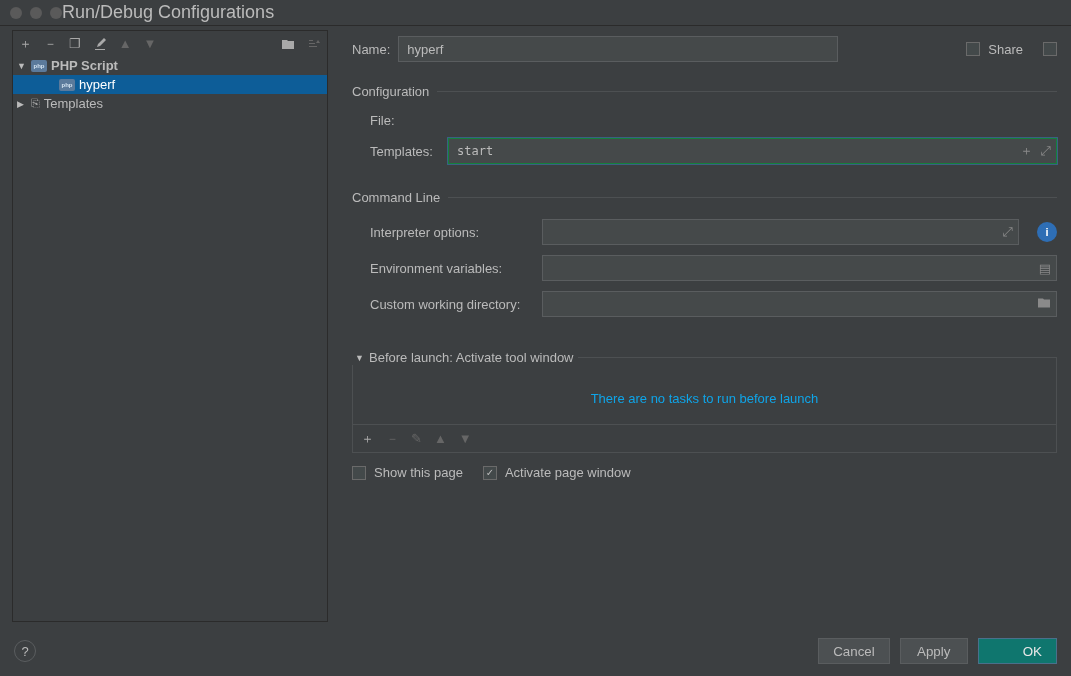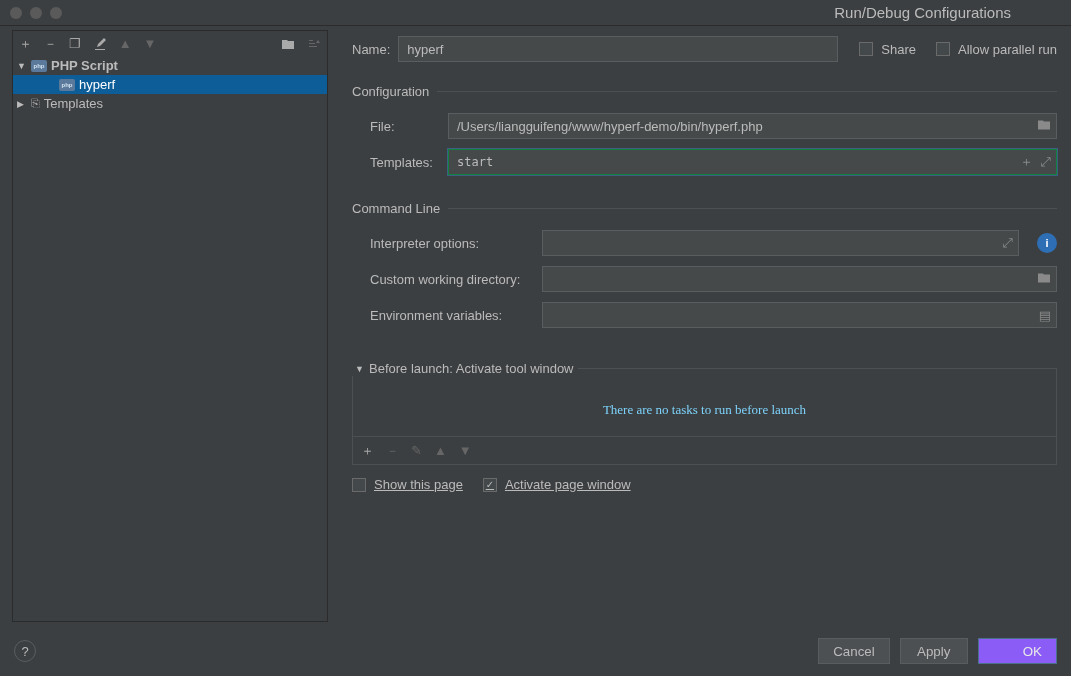--- a/index.html
+++ b/index.html
@@ -12,21 +12,21 @@
   overflow: hidden;
 }
 .titlebar {
   height: 26px;
   background: #3c3f41;
   display: flex; align-items: center;
   border-bottom: 1px solid #2b2b2b;
 }
 .traffic-lights { display: flex; gap: 8px; padding-left: 10px; }
 .tl { width: 12px; height: 12px; border-radius: 50%; background: #5a5a5a; }
-.titlebar .title { flex: 1; text-align: right; color: #bbbbbb; font-size: 15px; padding-right: 60px; }
+.titlebar .title { flex: 1; text-align: left; color: #bbbbbb; font-size: 18px; padding-right: 60px; }
 .content { display: flex; height: calc(100% - 26px - 50px); }
 .sidebar {
   width: 316px;
   border: 1px solid #2b2b2b;
   margin: 4px 0 4px 12px;
   display: flex; flex-direction: column;
   background: #3c3f41;
 }
 .sidebar-toolbar {
   height: 25px;
@@ -91,21 +91,21 @@
   display: flex; flex-direction: column;
 }
 .bl-header {
   position: relative; top: -8px; left: -2px;
   background: #3c3f41; padding: 0 4px;
   display: inline-flex; align-items: center; gap: 4px;
   width: fit-content;
 }
 .bl-body {
   flex: 1; display: flex; align-items: center; justify-content: center;
-  color: #7dd3fc; padding: 18px 0 18px 0; font-family: Liberation Serif, serif;
+  color: #0ea5e9; padding: 18px 0 18px 0;
 }
 .bl-toolbar {
   border-top: 1px solid #4d5052;
   height: 28px; display: flex; align-items: center; gap: 12px; padding: 0 8px;
 }
 .checkbox {
   width: 14px; height: 14px; border: 1px solid #6a6a6a;
   background: #43494a; display: inline-flex; align-items: center; justify-content: center;
   font-size: 10px; color: #bbbbbb; cursor: pointer;
 }
@@ -122,21 +122,21 @@
   display: inline-flex; align-items: center; justify-content: center;
   color: #bbbbbb; cursor: pointer;
 }
 .btn {
   height: 26px; min-width: 68px;
   padding: 0 14px;
   background: #4c5052; border: 1px solid #5a5d5f;
   color: #bbbbbb; cursor: pointer;
   display: inline-flex; align-items: center; justify-content: center;
 }
-.btn.primary { background: #8b5cf6; border-color: #4a708b; color: #e8e8e8; padding-left: 44px; }
+.btn.primary { background: #0f766e; border-color: #4a708b; color: #e8e8e8; padding-left: 44px; }
 </style>
 </head>
 <body>
 
 <div class="titlebar">
   <div class="traffic-lights">
     <div class="tl"></div>
     <div class="tl"></div>
     <div class="tl"></div>
   </div>
@@ -189,38 +189,29 @@
 
   <div class="main">
     <div class="row" style="gap:8px;">
       <span class="label">Name:</span>
       <input class="input" style="width: 440px;" value="hyperf">
       <span style="flex:1"></span>
       <span class="checkbox"></span>
       <span class="label">Share</span>
       <span style="width:4px"></span>
       <span class="checkbox"></span>
-      <span class="label">Allow parallel run</span>
     </div>
 
     <div class="hdr-row" style="margin-top:16px;">
       <span class="fieldset-label" style="margin:0">Configuration</span>
       <div class="section-line" style="margin-left:8px"></div>
     </div>
     <div class="field-area">
       <div class="row">
         <span class="label" style="width:66px">File:</span>
-        <div class="input-wrap">
-          <input class="input" value="/Users/liangguifeng/www/hyperf-demo/bin/hyperf.php" style="">
-          <span class="inp-icon-r">
-            <svg width="14" height="12" viewBox="0 0 14 12">
-                <path fill="#8a8a8a" d="M1 2h5l1 1h6v8H1z"></path>
-              </svg>
-          </span>
-        </div>
       </div>
       <div class="row">
         <span class="label" style="width:66px">Templates:</span>
         <div class="input-wrap">
           <input class="input mono focused" value="start" style="">
           <span class="inp-icon-r inp-icon-r2">＋</span>
           <span class="inp-icon-r">⤢</span>
         </div>
       </div>
     </div>
@@ -230,37 +221,37 @@
       <div class="section-line" style="margin-left:8px"></div>
     </div>
     <div class="field-area">
       <div class="row">
         <span class="label" style="width:160px">Interpreter options:</span>
         <div class="input-wrap">
           <input class="input" value="" style="">
           <span class="inp-icon-r">⤢</span>
         </div>
         <span class="info-circle">i</span>
+      </div>
+      <div class="row">
+        <span class="label" style="width:160px">Environment variables:</span>
+        <div class="input-wrap">
+          <input class="input" value="" style="">
+          <span class="inp-icon-r">▤</span>
+        </div>
       </div>
       <div class="row">
         <span class="label" style="width:160px">Custom working directory:</span>
         <div class="input-wrap">
           <input class="input" value="" style="">
           <span class="inp-icon-r">
             <svg width="14" height="12" viewBox="0 0 14 12">
                 <path fill="#8a8a8a" d="M1 2h5l1 1h6v8H1z"></path>
               </svg>
           </span>
-        </div>
-      </div>
-      <div class="row">
-        <span class="label" style="width:160px">Environment variables:</span>
-        <div class="input-wrap">
-          <input class="input" value="" style="">
-          <span class="inp-icon-r">▤</span>
         </div>
       </div>
     </div>
 
     <div style="margin-top:34px; position:relative;">
       <div class="before-launch">
         <div class="bl-header">
           <span class="disclosure">▼</span>
           <span class="label">Before launch: Activate tool window</span>
         </div>
@@ -268,21 +259,21 @@
         <div class="bl-toolbar">
           <span class="tb-icon">＋</span>
           <span class="tb-icon disabled">－</span>
           <span class="tb-icon disabled">✎</span>
           <span class="tb-icon disabled">▲</span>
           <span class="tb-icon disabled">▼</span>
         </div>
       </div>
     </div>
 
-    <div class="row" style="margin-top:6px; gap:8px;text-decoration:underline;">
+    <div class="row" style="margin-top:6px; gap:8px;">
       <span class="checkbox"></span>
       <span class="label">Show this page</span>
       <span style="width:4px"></span>
       <span class="checkbox checked"></span>
       <span class="label">Activate page window</span>
     </div>
   </div>
 </div>
 
 <div class="footer">

